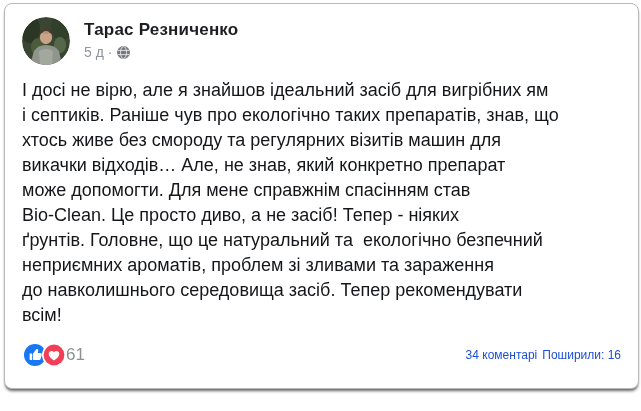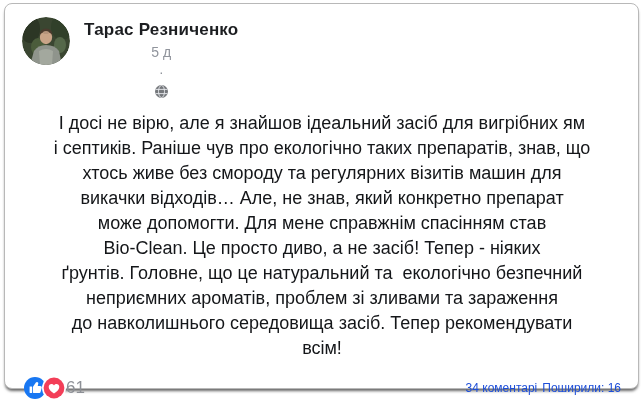--- a/index.html
+++ b/index.html
@@ -36,31 +36,30 @@
     letter-spacing: .2px;
     cursor: pointer;
   }
   .meta {
     display: flex;
     align-items: center;
     gap: 4px;
     margin-top: 4px;
     font-size: 14px;
     color: #90949c;
-    flex-direction: column;
   }
   .meta .globe { display: inline-flex; margin-top: 1px; }
 
   .body-text {
     padding: 13px 16px 0 17px;
     font-size: 18px;
     line-height: 25px;
     color: #141619;
   }
-  .post-line { white-space: pre; overflow: hidden; text-align: center; }
+  .post-line { white-space: pre; overflow: hidden; }
 
   .footer {
     display: flex;
     align-items: center;
     justify-content: space-between;
     padding: 0 17px 0 19px;
     margin-top: 15px;
   }
   .reactions {
     display: flex;

